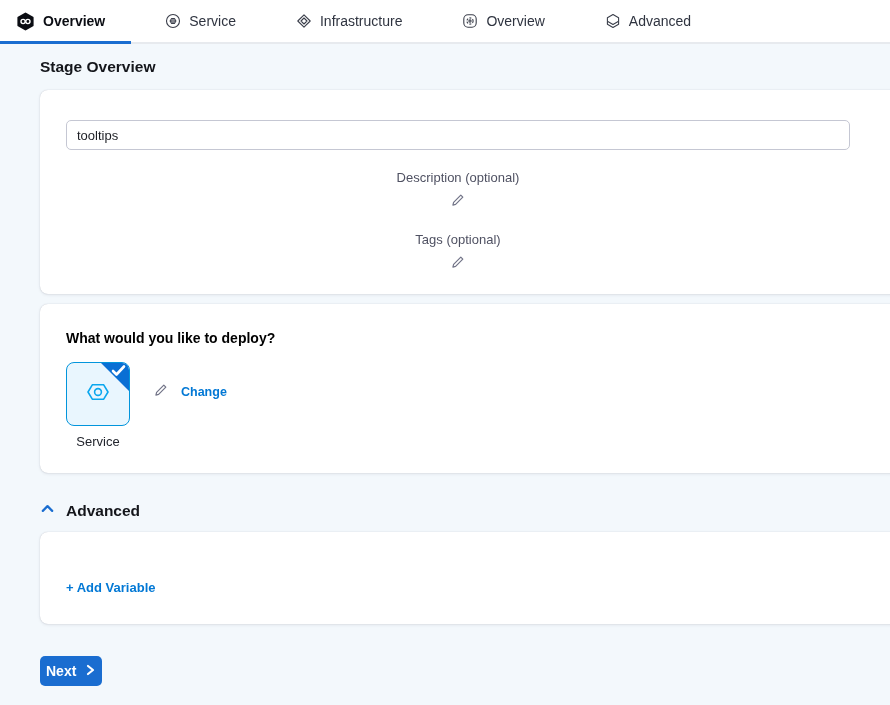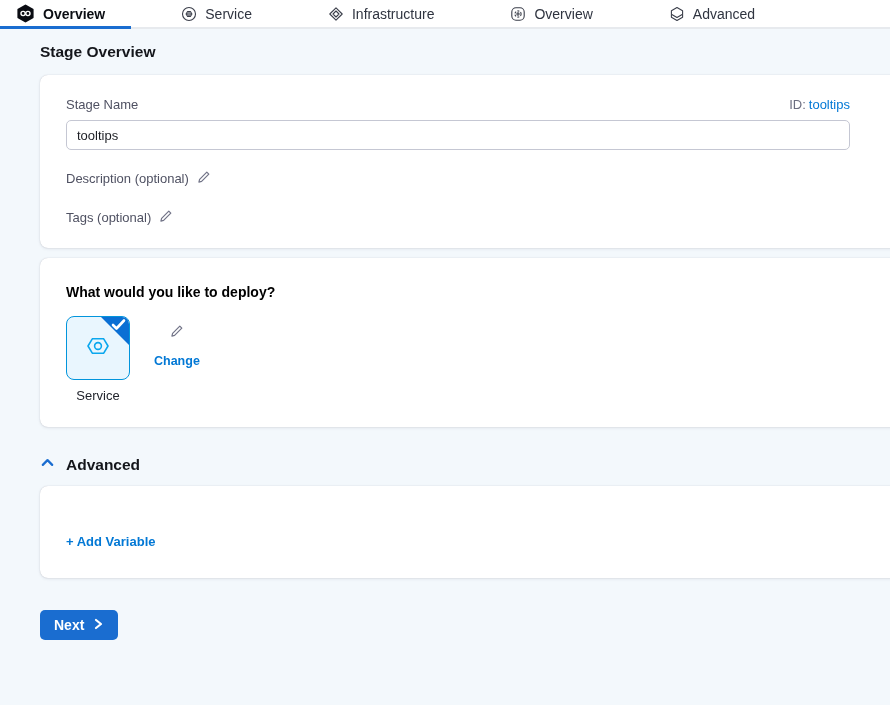--- a/index.html
+++ b/index.html
@@ -6,26 +6,26 @@
   html,body { width:890px; height:705px; overflow:hidden; }
   body {
     background:#f3f8fc;
     font-family:"Liberation Sans", sans-serif;
     color:#1c1e24;
   }
 
   
   .tabbar {
     position:relative;
-    height:29px;
+    height:44px;
     background:#ffffff;
     border-bottom:2px solid #e7eaee;
     display:flex;
     align-items:center;
-    gap:76px;
+    gap:60px;
     padding-left:16px;
   }
   .tab { display:flex; align-items:center; gap:8px; font-size:14px; color:#2f3440; cursor:pointer; white-space:nowrap; }
   .tab .ticon { display:flex; align-items:center; }
   .tab.active .tlabel { font-weight:700; color:#0b0d13; }
   .underline { position:absolute; left:0; bottom:-2px; width:131px; height:3px; background:#1a6dd0; }
 
   
   .page-title { margin:14px 0 14px 40px; font-size:15.5px; font-weight:700; color:#14161b; }
 
@@ -42,55 +42,55 @@
   .field-row { display:flex; justify-content:space-between; align-items:baseline; }
   .field-label { font-size:13px; color:#4f5162; font-weight:500; }
   .id-text { font-size:13px; color:#6b6d80; }
   .id-link { color:#0278d5; text-decoration:none; margin-left:3px; }
   .text-input {
     margin-top:8px; width:100%; height:30px;
     border:1px solid #c5c7d3; border-radius:5px;
     padding:0 10px; font-size:13px; color:#1c1e24;
     font-family:"Liberation Sans", sans-serif; background:#fff; outline:none;
   }
-  .opt-row { display:flex; align-items:center; gap:8px; margin-top:20px; font-size:13px; color:#4f5162; font-weight:500; }
+  .opt-row { display:flex; align-items:center; gap:8px; margin-top:20px; font-size:13px; color:#4f5162; font-weight:500;flex-direction:column; }
   .opt-row + .opt-row { margin-top:22px; }
   .pencil-btn { display:flex; align-items:center; cursor:pointer; background:none; border:none; padding:0; }
 
   
   .card-deploy { margin-top:10px; padding-top:26px; padding-bottom:24px; }
   .deploy-question { font-size:14px; font-weight:700; color:#000000; }
   .tile-row { display:flex; align-items:center; gap:24px; margin-top:16px; }
   .deploy-tile-wrap { display:flex; flex-direction:column; align-items:center; }
   .deploy-tile {
     position:relative; width:64px; height:64px;
     background:#e9f6fe; border:1.5px solid #0295dc; border-radius:8px;
     display:flex; align-items:center; justify-content:center;
     cursor:pointer; overflow:hidden;
   }
   .corner { position:absolute; top:-1px; right:-1px; }
   .tile-label { margin-top:8px; font-size:13px; color:#22252d; }
-  .change-link { display:flex; align-items:center; gap:13px; cursor:pointer; background:none; border:none; padding:0; margin-bottom:28px;flex-direction:column; }
+  .change-link { display:flex; align-items:center; gap:13px; cursor:pointer; background:none; border:none; padding:0; margin-bottom:28px; }
   .change-text { font-size:12.5px; font-weight:700; color:#0278d5; }
 
   
   .section-toggle { display:flex; align-items:center; gap:11px; margin:28px 0 12px 40px; cursor:pointer; }
   .section-title { font-size:15.5px; font-weight:700; color:#14161b; }
 
   .card-vars { padding-top:26px; padding-bottom:28px; }
   .vars-title { font-size:14px; font-weight:700; color:#14161b; }
   .add-var { display:inline-block; margin-top:22px; font-size:13px; font-weight:700; color:#0278d5; cursor:pointer; background:none; border:none; padding:0; font-family:inherit; }
 
   
   .next-btn {
     margin:32px 0 0 40px;
     display:inline-flex; align-items:center; gap:8px;
     background:#1a6dd0; color:#ffffff;
     font-size:14px; font-weight:700; font-family:inherit;
-    height:30px; padding:0 14px; border:none; border-radius:5px; cursor:pointer;
+    height:30px; padding:0 6px; border:none; border-radius:5px; cursor:pointer;
   }
 </style>
 </head>
 <body>
 
 
 
 
 <div class="tabbar">
   <div class="tab active">
@@ -144,26 +144,20 @@
     <span class="tlabel">Advanced</span>
   </div>
   <div class="underline"></div>
 </div>
 
 
 <h1 class="page-title">Stage Overview</h1>
 
 
 <div class="card">
-  <div class="field-row">
-    <span class="field-label">Stage Name</span>
-    <span class="id-text">
-      <span>ID:</span><a class="id-link" href="#">tooltips</a>
-    </span>
-  </div>
   <input class="text-input" type="text" value="tooltips" style="">
   <div class="opt-row">
     <span>Description (optional)</span>
     <button class="pencil-btn">
       <span>
         <svg width="14" height="14" viewBox="0 0 14 14" fill="none" stroke="#717387" stroke-width="1.2" stroke-linecap="round" stroke-linejoin="round">
           <path d="M9.8 2.2 l2 2 L4.6 11.4 l-2.7 0.7 0.7 -2.7 Z"></path>
         </svg>
       </span>
     </button>

